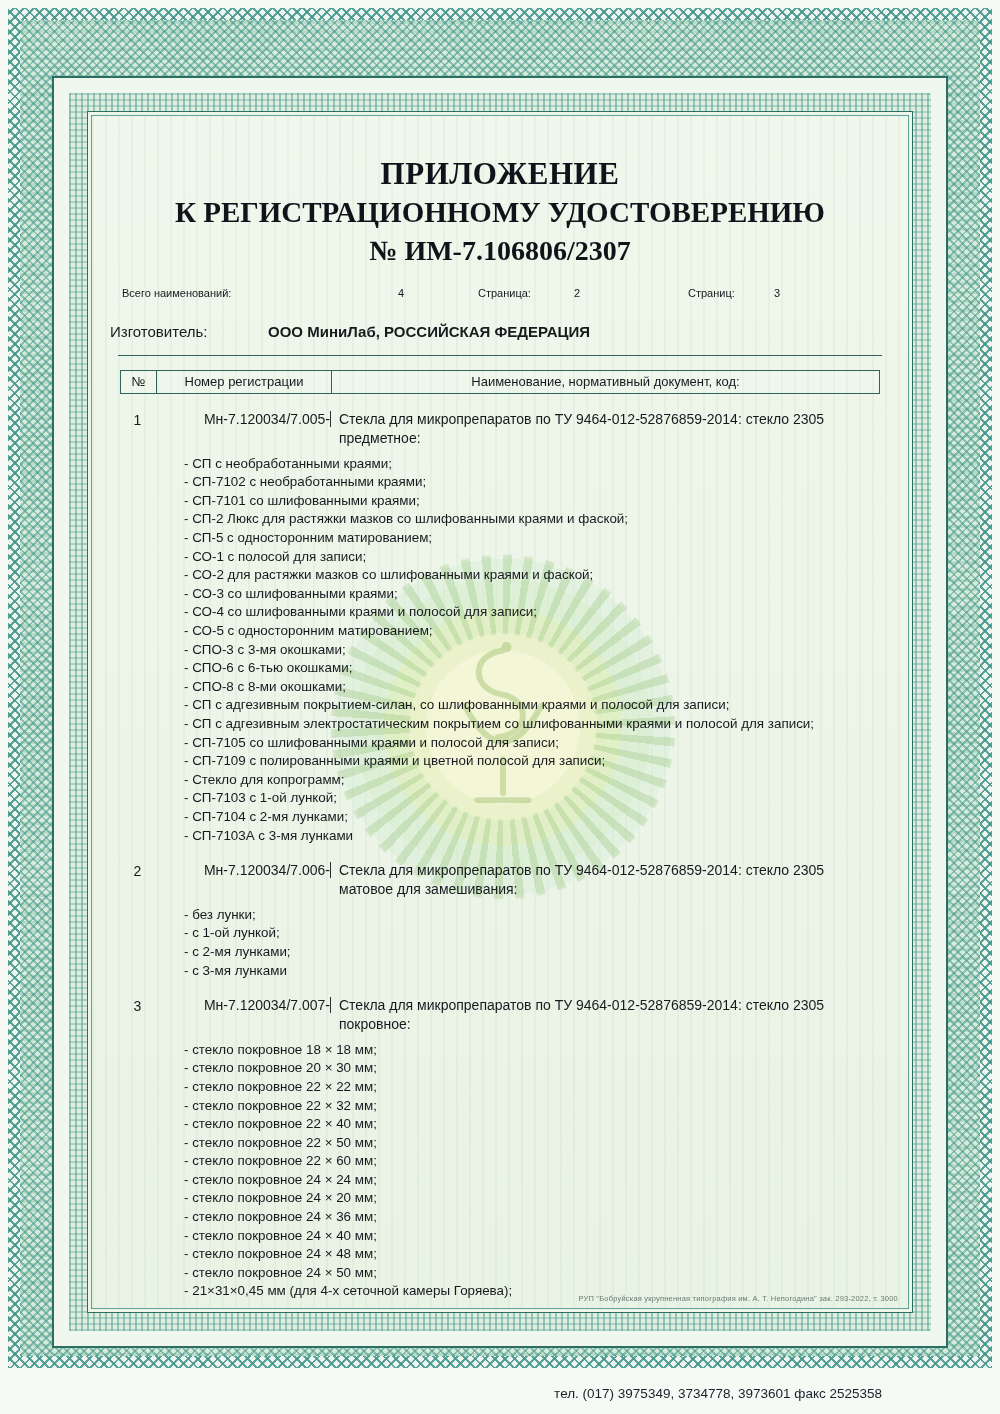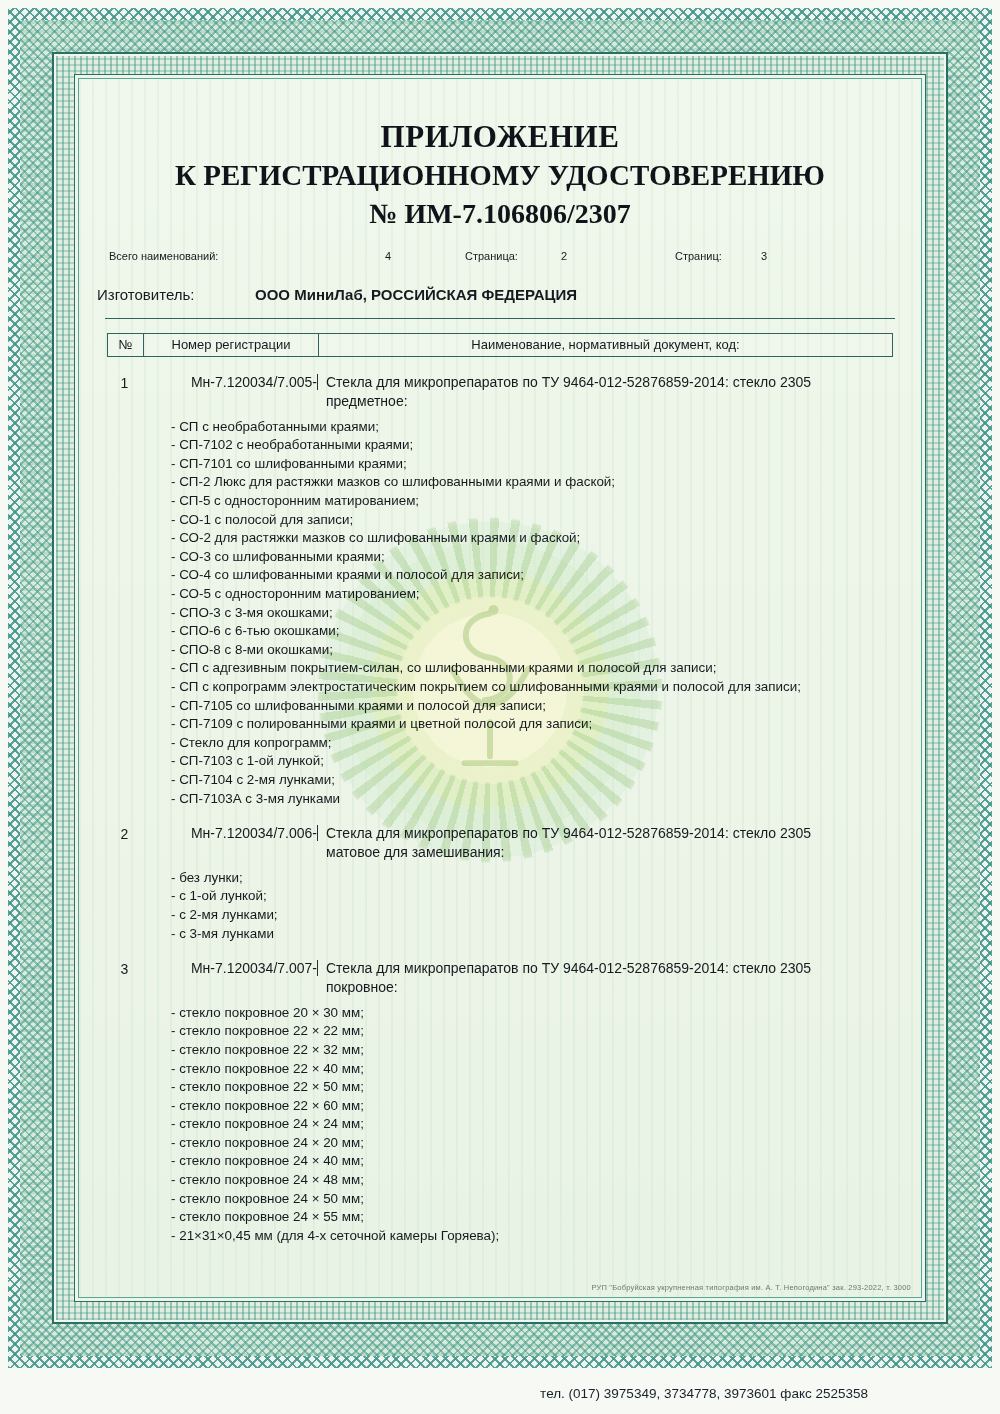--- a/index.html
+++ b/index.html
@@ -23,21 +23,21 @@
     background:
       repeating-linear-gradient(45deg, rgba(63,148,139,.85) 0 2px, transparent 2px 7px),
       repeating-linear-gradient(-45deg, rgba(63,148,139,.85) 0 2px, transparent 2px 7px),
       #eef5ee;}
   .band1{height:100%;box-sizing:border-box;padding:32px;
     background:
       repeating-linear-gradient(45deg, rgba(63,148,139,.5) 0 2px, transparent 2px 6px),
       repeating-linear-gradient(-45deg, rgba(63,148,139,.5) 0 2px, transparent 2px 6px),
       repeating-linear-gradient(0deg, rgba(130,190,160,.35) 0 3px, transparent 3px 9px),
       #d7ebdb;}
-  .line1{height:100%;box-sizing:border-box;border:2px solid var(--teal-dark);padding:2px;background:#f0f7ef;}
+  .line1{height:100%;box-sizing:border-box;border:2px solid var(--teal-dark);padding:15px;background:#f0f7ef;margin-top:24px;}
   .band2{height:100%;box-sizing:border-box;padding:18px;
     background:
       repeating-linear-gradient(90deg, rgba(63,148,139,.45) 0 2px, transparent 2px 6px),
       repeating-linear-gradient(0deg, rgba(63,148,139,.3) 0 2px, transparent 2px 6px),
       #dfeede;}
   .line2{height:100%;box-sizing:border-box;border:1px solid var(--teal-dark);padding:3px;background:#eef6ec;}
   .content{position:relative;height:100%;box-sizing:border-box;border:1px solid #5ba297;overflow:hidden;
     background:
       repeating-linear-gradient(90deg, rgba(140,190,150,.10) 0 2px, transparent 2px 13px),
       linear-gradient(#f0f7ec,#e9f3e5);}
@@ -89,21 +89,21 @@
   .entry-head{display:grid;grid-template-columns:35px 175px 1fr;font-size:14px;line-height:1.38;align-items:start;}
   .e-num{text-align:center;padding-top:1px;}
   .e-reg{text-align:right;padding-left:10px;white-space:nowrap;}
   .e-title{position:relative;padding-left:9px;max-width:500px;}
   .e-title::before{content:"";position:absolute;left:0;top:1px;height:16px;border-left:1px solid #2b2f33;}
   .e-items{margin-top:6px;padding-left:64px;font-size:13.4px;line-height:18.6px;}
   .item{white-space:normal;}
 
   
   .printer{position:absolute;right:10px;bottom:5px;font-size:7.5px;color:#6a7a72;letter-spacing:.2px;}
-  .phone{position:absolute;right:132px;bottom:13px;font-size:13.5px;color:#16212b;}
+  .phone{position:absolute;right:118px;bottom:13px;font-size:13.5px;color:#16212b;}
 </style>
 </head>
 <body>
 
 <div class="page">
   <div class="frame-stack">
     <div class="zig">
       <div class="band1">
         <div class="line1">
           <div class="band2">
@@ -163,21 +163,21 @@
                         <div class="item">- СП-5 с односторонним матированием;</div>
                         <div class="item">- СО-1 с полосой для записи;</div>
                         <div class="item">- СО-2 для растяжки мазков со шлифованными краями и фаской;</div>
                         <div class="item">- СО-3 со шлифованными краями;</div>
                         <div class="item">- СО-4 со шлифованными краями и полосой для записи;</div>
                         <div class="item">- СО-5 с односторонним матированием;</div>
                         <div class="item">- СПО-3 с 3-мя окошками;</div>
                         <div class="item">- СПО-6 с 6-тью окошками;</div>
                         <div class="item">- СПО-8 с 8-ми окошками;</div>
                         <div class="item">- СП с адгезивным покрытием-силан, со шлифованными краями и полосой для записи;</div>
-                        <div class="item">- СП с копрограмм электростатическим покрытием со шлифованными краями и полосой для записи;</div>
+                        <div class="item">- СП с адгезивным электростатическим покрытием со шлифованными краями и полосой для записи;</div>
                         <div class="item">- СП-7105 со шлифованными краями и полосой для записи;</div>
                         <div class="item">- СП-7109 с полированными краями и цветной полосой для записи;</div>
                         <div class="item">- Стекло для копрограмм;</div>
                         <div class="item">- СП-7103 с 1-ой лункой;</div>
                         <div class="item">- СП-7104 с 2-мя лунками;</div>
                         <div class="item">- СП-7103А с 3-мя лунками</div>
                       </div>
   </div>
 
   <div class="entry">
@@ -194,32 +194,33 @@
                       </div>
   </div>
 
   <div class="entry">
     <div class="entry-head">
       <span class="e-num">3</span>
       <span class="e-reg">Мн-7.120034/7.007-</span>
       <span class="e-title">Стекла для микропрепаратов по ТУ 9464-012-52876859-2014: стекло 2305 покровное:</span>
     </div>
     <div class="e-items">
+                        <div class="item">- стекло покровное 18 × 18 мм;</div>
                         <div class="item">- стекло покровное 20 × 30 мм;</div>
                         <div class="item">- стекло покровное 22 × 22 мм;</div>
                         <div class="item">- стекло покровное 22 × 32 мм;</div>
                         <div class="item">- стекло покровное 22 × 40 мм;</div>
                         <div class="item">- стекло покровное 22 × 50 мм;</div>
                         <div class="item">- стекло покровное 22 × 60 мм;</div>
                         <div class="item">- стекло покровное 24 × 24 мм;</div>
                         <div class="item">- стекло покровное 24 × 20 мм;</div>
+                        <div class="item">- стекло покровное 24 × 36 мм;</div>
                         <div class="item">- стекло покровное 24 × 40 мм;</div>
                         <div class="item">- стекло покровное 24 × 48 мм;</div>
                         <div class="item">- стекло покровное 24 × 50 мм;</div>
-                        <div class="item">- стекло покровное 24 × 55 мм;</div>
                         <div class="item">- 21×31×0,45 мм (для 4-х сеточной камеры Горяева);</div>
                       </div>
   </div>
 </div>
 
                 <div class="printer">РУП "Бобруйская укрупненная типография им. А. Т. Непогодина" зак. 293-2022, т. 3000</div>
 
               </div>
             </div>
           </div>

